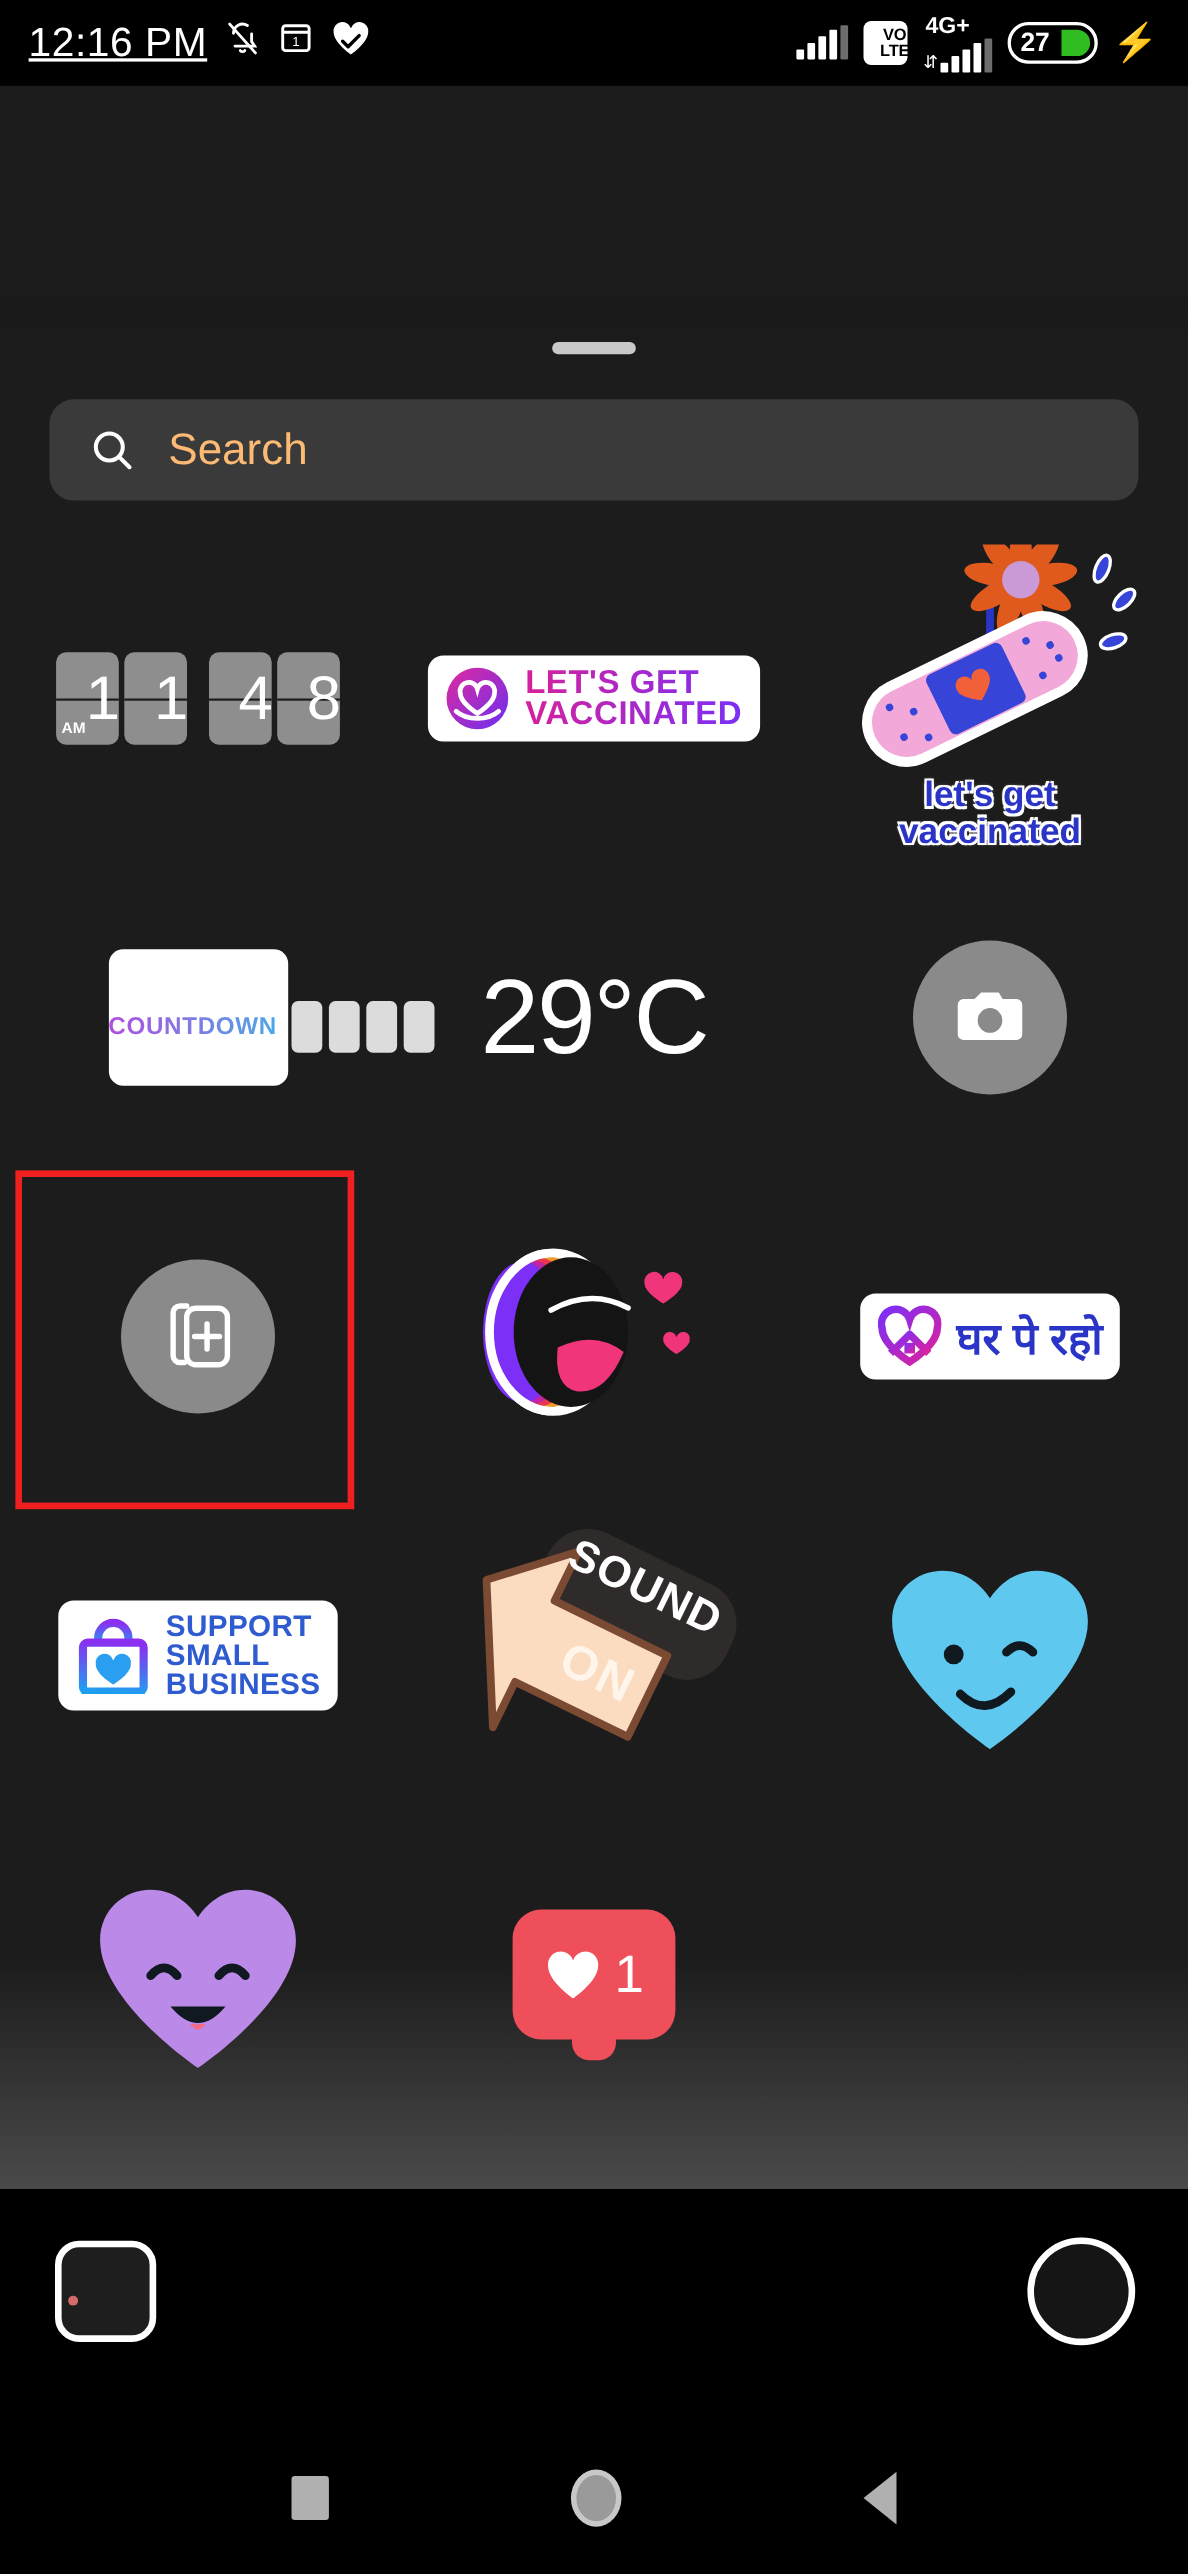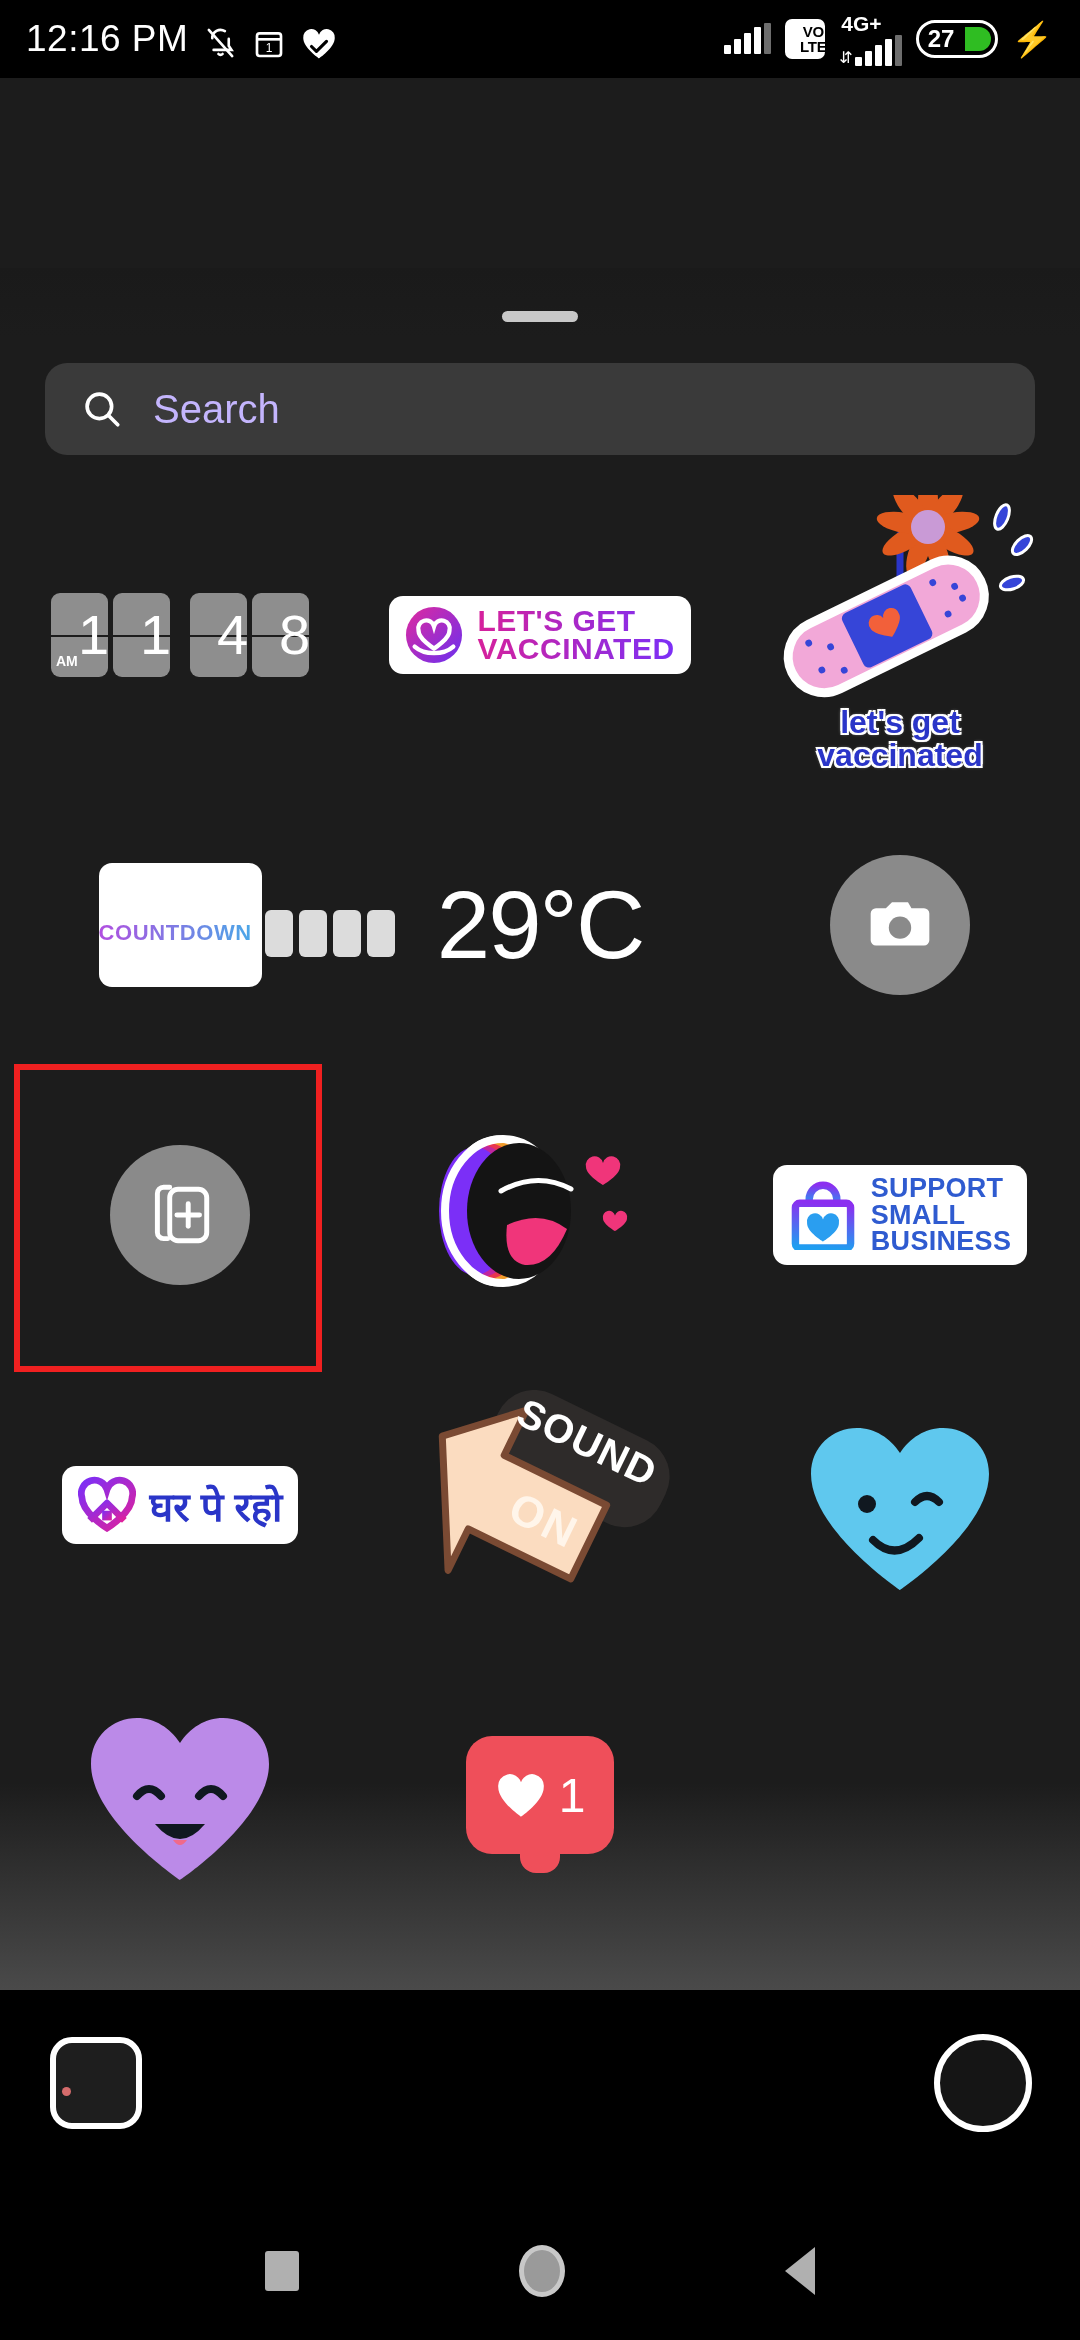--- a/index.html
+++ b/index.html
@@ -12,21 +12,21 @@
 
   
   .status-bar {
     position: absolute; top: 0; left: 0;
     width: 1080px; height: 78px;
     background: #000;
     display: flex; align-items: center;
     padding: 0 26px;
     color: #fff;
   }
-  .sb-left { display: flex; align-items: flex-end; gap: 16px; }
+  .sb-left { display: flex; align-items: flex-start; gap: 16px; text-decoration: underline; }
   .sb-right { margin-left: auto; display: flex; align-items: center; gap: 14px; }
   .sb-time { font-size: 37px; font-weight: 500; letter-spacing: .5px; }
 
   .icon-bell-off { width: 33px; height: 34px; position: relative; }
   .icon-bell-off svg, .icon-cal svg, .icon-heartchk svg { display: block; }
 
   .icon-cal { width: 32px; height: 32px; }
   .icon-heartchk { width: 36px; height: 33px; }
 
   
@@ -78,21 +78,21 @@
     width: 76px; height: 11px; background: #c8c8c8; border-radius: 6px;
   }
 
   .search-bar {
     position: absolute; top: 95px; left: 45px;
     width: 990px; height: 92px;
     background: #3a3a3a; border-radius: 22px;
     display: flex; align-items: center; padding-left: 36px; gap: 30px;
   }
   .search-icon { width: 42px; height: 42px; flex: none; }
-  .search-text { font-size: 40px; color: #c4b5fd; }
+  .search-text { font-size: 40px; color: #fdba74; }
 
   
   .grid {
     position: absolute; top: 222px; left: 0; width: 1080px;
     display: grid;
     grid-template-columns: repeat(3, 360px);
     grid-auto-rows: 290px;
   }
   .cell {
     display: flex; align-items: center; justify-content: center;
@@ -469,20 +469,39 @@
             <path d="M60 58 q36 -20 70 -2" fill="none" stroke="#fff" stroke-width="5" stroke-linecap="round"></path>
           </g>
           <path d="M168 62s-17-10-17-18a7.8 7.8 0 0 1 17-4 7.8 7.8 0 0 1 17 4c0 8-17 18-17 18z" fill="#f0357a"></path>
           <path d="M180 108s-12-7-12-12.6a5.5 5.5 0 0 1 12-2.8 5.5 5.5 0 0 1 12 2.8c0 5.6-12 12.6-12 12.6z" fill="#f0357a"></path>
         </svg>
       </div>
     </div>
 
     <div class="cell">
       <div class="pill">
+        <span class="heart-logo">
+          <svg width="58" height="56" viewBox="0 0 60 58">
+            <defs>
+                <linearGradient id="gradB" x1="0" y1="0" x2="1" y2="1">
+              <stop offset="0" stop-color="#7b2ff7"></stop>
+                  <stop offset="1" stop-color="#e0219b"></stop>
+            </linearGradient>
+              </defs>
+            <path d="M30 54S4 38 4 22A12 12 0 0 1 30 14 12 12 0 0 1 56 22C56 38 30 54 30 54z" fill="none" stroke="url(#gradB)" stroke-width="7"></path>
+            <path d="M12 46 L30 28 L48 46" fill="none" stroke="url(#gradB)" stroke-width="7" stroke-linejoin="round"></path>
+            <rect x="25" y="36" width="10" height="10" fill="url(#gradB)"></rect>
+          </svg>
+        </span>
+        <span class="ghar-text">घर पे रहो</span>
+      </div>
+    </div>
+
+    <div class="cell">
+      <div class="pill">
         <span class="bag-logo">
           <svg width="68" height="70" viewBox="0 0 62 66">
             <defs>
                 <linearGradient id="gradC" x1="0.5" y1="0" x2="0.4" y2="1">
               <stop offset="0" stop-color="#8b2ff0"></stop>
                   <stop offset="1" stop-color="#1f9ef0"></stop>
             </linearGradient>
               </defs>
             <path d="M18 24v-6a13 13 0 0 1 26 0v6" fill="none" stroke="url(#gradC)" stroke-width="7"></path>
             <rect x="5" y="22" width="52" height="42" rx="4" fill="none" stroke="url(#gradC)" stroke-width="7"></rect>
@@ -490,39 +509,20 @@
           </svg>
         </span>
         <span class="ssb-lines">
           <span>SUPPORT</span>
           <span>SMALL</span>
           <span>BUSINESS</span>
         </span>
       </div>
     </div>
 
-    <div class="cell">
-      <div class="pill">
-        <span class="heart-logo">
-          <svg width="58" height="56" viewBox="0 0 60 58">
-            <defs>
-                <linearGradient id="gradB" x1="0" y1="0" x2="1" y2="1">
-              <stop offset="0" stop-color="#7b2ff7"></stop>
-                  <stop offset="1" stop-color="#e0219b"></stop>
-            </linearGradient>
-              </defs>
-            <path d="M30 54S4 38 4 22A12 12 0 0 1 30 14 12 12 0 0 1 56 22C56 38 30 54 30 54z" fill="none" stroke="url(#gradB)" stroke-width="7"></path>
-            <path d="M12 46 L30 28 L48 46" fill="none" stroke="url(#gradB)" stroke-width="7" stroke-linejoin="round"></path>
-            <rect x="25" y="36" width="10" height="10" fill="url(#gradB)"></rect>
-          </svg>
-        </span>
-        <span class="ghar-text">घर पे रहो</span>
-      </div>
-    </div>
-
 
     <div class="cell">
       <div class="soundon-wrap">
         <svg width="280" height="230" viewBox="0 0 280 230">
           <g transform="rotate(26 140 115)">
             <rect x="62" y="10" width="186" height="92" rx="40" fill="#2e2b2a"></rect>
             <path d="M22 96 L86 36 L86 86 L200 86 L200 168 L86 168 L86 214 Z" fill="#fbdcc0" stroke="#7a4a33" stroke-width="7" stroke-linejoin="round"></path>
             <text x="155" y="52" font-family="Liberation Sans" font-size="40" font-weight="800" fill="#fff" text-anchor="middle" letter-spacing="1">SOUND</text>
             <text x="150" y="142" font-family="Liberation Sans" font-size="44" font-weight="800" fill="#fff5ea" text-anchor="middle" letter-spacing="2">ON</text>
           </g>

